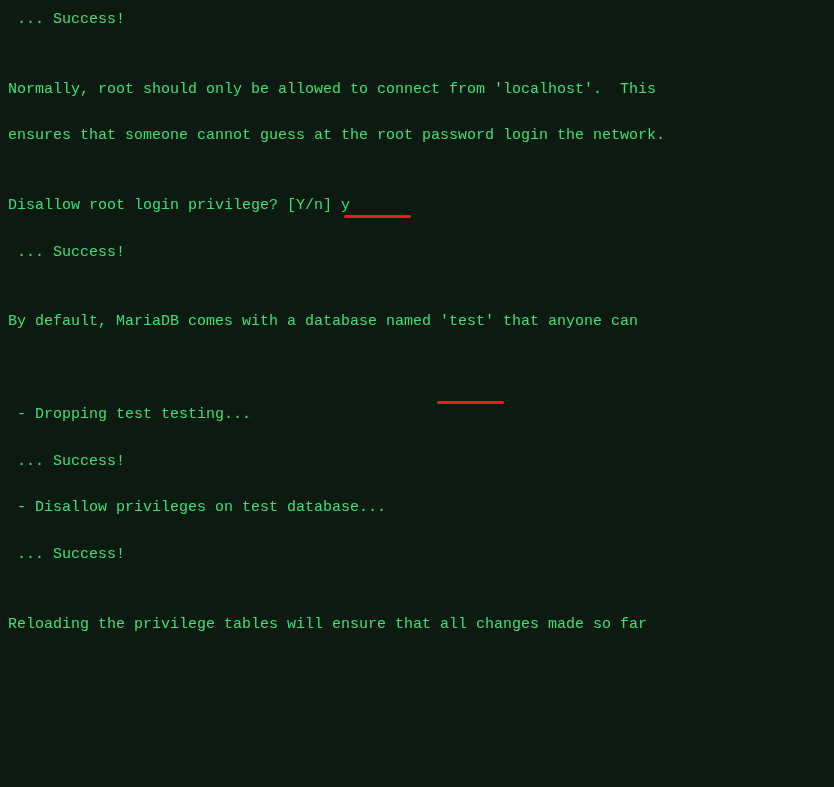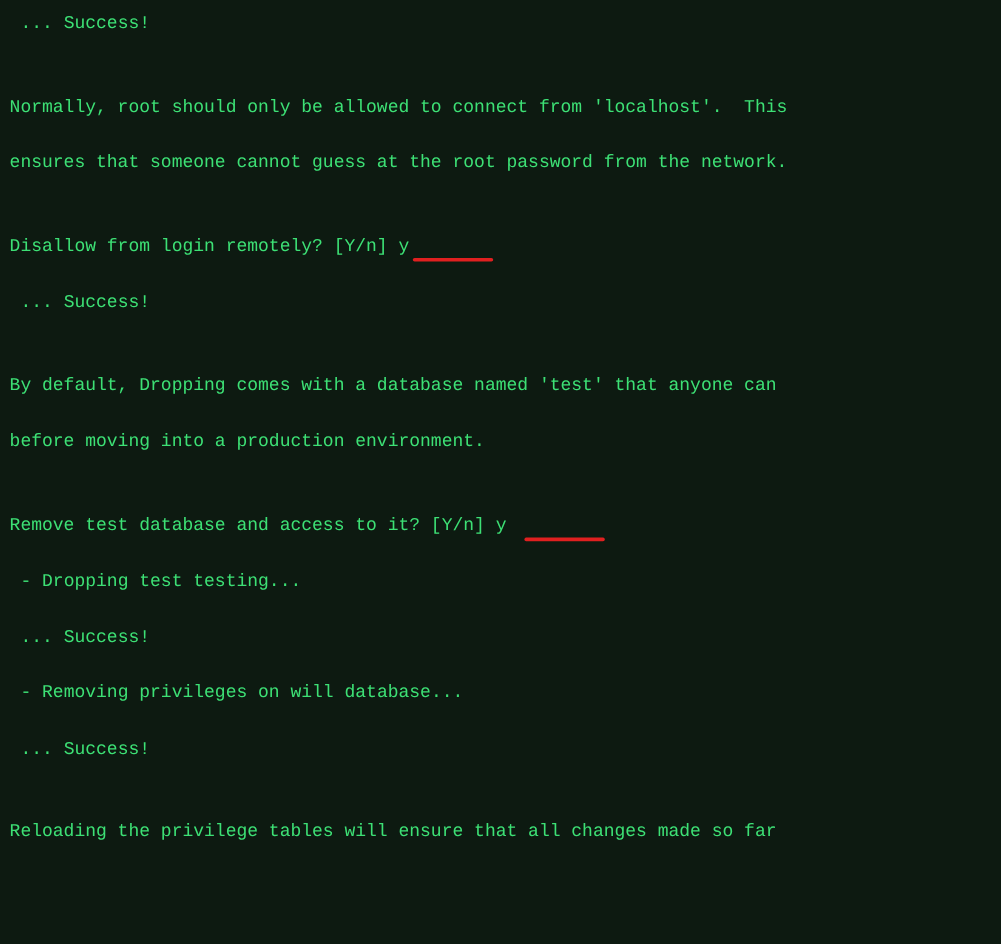--- a/index.html
+++ b/index.html
@@ -30,32 +30,31 @@
       border-radius: 2px;
     }
   </style>
 </head>
 <body>
 
 <pre>
 <span class="line"> ... Success!</span>
 
 <span class="line">Normally, root should only be allowed to connect from 'localhost'.  This</span>
-<span class="line">ensures that someone cannot guess at the root password from the network.</span>
+<span class="line">ensures that someone cannot guess at the root password login the network.</span>
 
-<span class="line"><span>Disallow from login remotely? [Y/n] y</span><span class="underline" style="left:336px;top:21px;width:67px;"></span></span>
+<span class="line"><span>Disallow root login privilege? [Y/n] y</span><span class="underline" style="left:336px;top:21px;width:67px;"></span></span>
 <span class="line"> ... Success!</span>
 
-<span class="line">By default, Dropping comes with a database named 'test' that anyone can</span>
-<span class="line">before moving into a production environment.</span>
+<span class="line">By default, MariaDB comes with a database named 'test' that anyone can</span>
 
-<span class="line"><span>Remove test database and access to it? [Y/n] y</span><span class="underline" style="left:429px;top:21px;width:67px;"></span></span>
+<span class="line"><span class="underline" style="left:429px;top:21px;width:67px;"></span></span>
 <span class="line"> - Dropping test testing...</span>
 <span class="line"> ... Success!</span>
-<span class="line"> - Removing privileges on will database...</span>
+<span class="line"> - Disallow privileges on test database...</span>
 <span class="line"> ... Success!</span>
 
 <span class="line">Reloading the privilege tables will ensure that all changes made so far</span>
 
 
 
 
 
 
 

